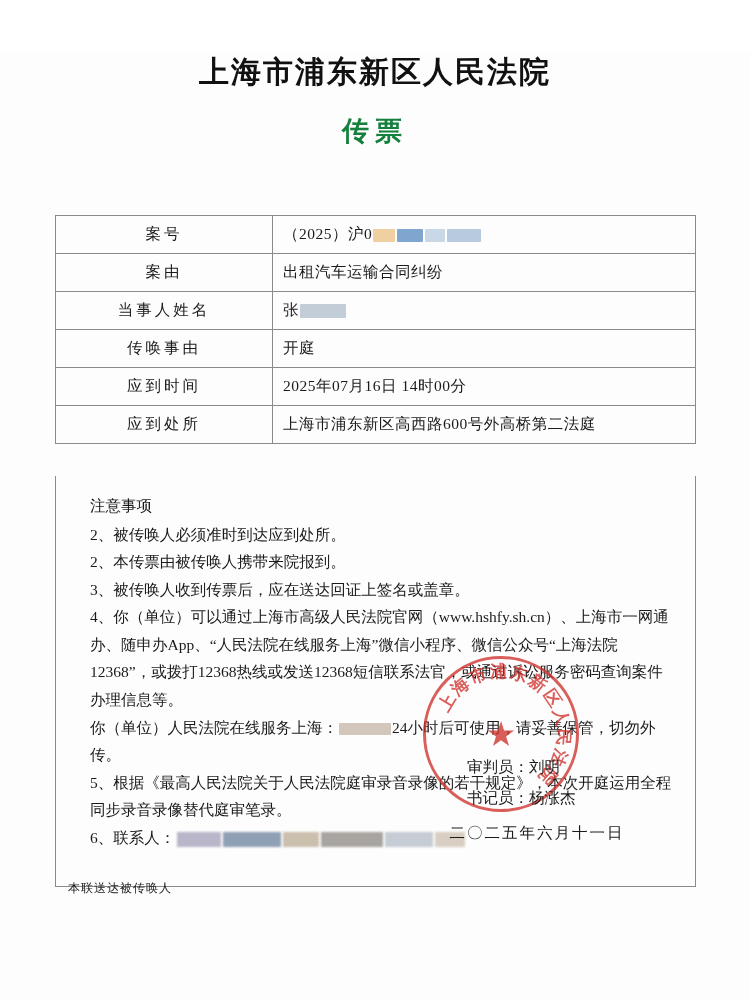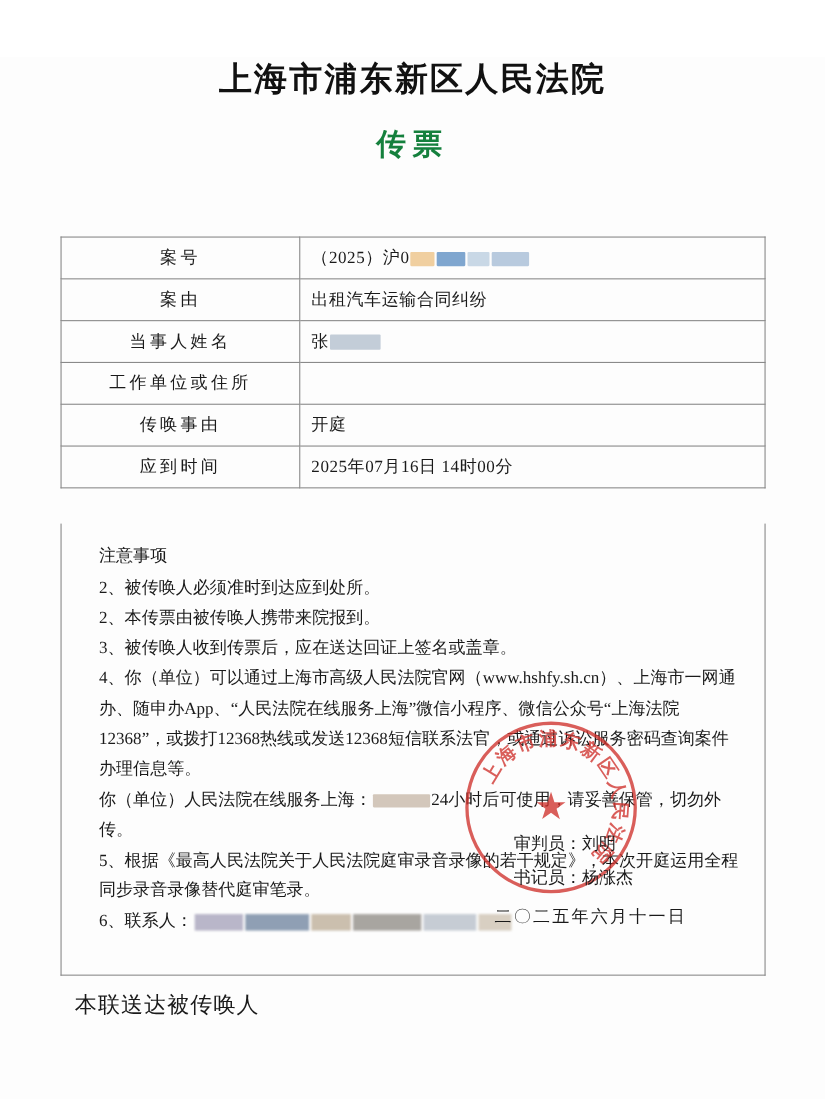--- a/index.html
+++ b/index.html
@@ -156,22 +156,22 @@
   }
   .sign-date {
     text-align: center;
     letter-spacing: 2px;
     padding-left: 20px;
     margin-top: 4px;
   }
   .footer-note {
     position: absolute;
     left: 68px;
-    top: 848px;
-    font-size: 20px;
+    top: 828px;
+    font-size: 12px;
     letter-spacing: 1px;
   }
   .blur-line {
     display: inline-block;
     height: 15px;
     vertical-align: middle;
     filter: blur(1.1px);
     margin-left: 2px;
   }
   .bl-a { width: 44px; background: #b9b6c9; }
@@ -202,30 +202,30 @@
           <td class="lbl">案由</td>
           <td class="val">出租汽车运输合同纠纷</td>
         </tr>
         <tr>
           <td class="lbl">当事人姓名</td>
           <td class="val">
             <span>张</span><span class="redact r-name"></span>
           </td>
         </tr>
         <tr>
-          <td class="lbl">工作单位或住所</td>
-          <td class="val"></td>
-        </tr>
-        <tr>
           <td class="lbl">传唤事由</td>
           <td class="val">开庭</td>
         </tr>
         <tr>
           <td class="lbl">应到时间</td>
           <td class="val">2025年07月16日  14时00分</td>
+        </tr>
+        <tr>
+          <td class="lbl">应到处所</td>
+          <td class="val">上海市浦东新区高西路600号外高桥第二法庭</td>
         </tr>
       </tbody>
     </table>
   </div>
 
   <div class="notes">
     <p class="hd">注意事项</p>
     <p class="ind">2、被传唤人必须准时到达应到处所。</p>
     <p class="ind">2、本传票由被传唤人携带来院报到。</p>
     <p class="ind">3、被传唤人收到传票后，应在送达回证上签名或盖章。</p>

